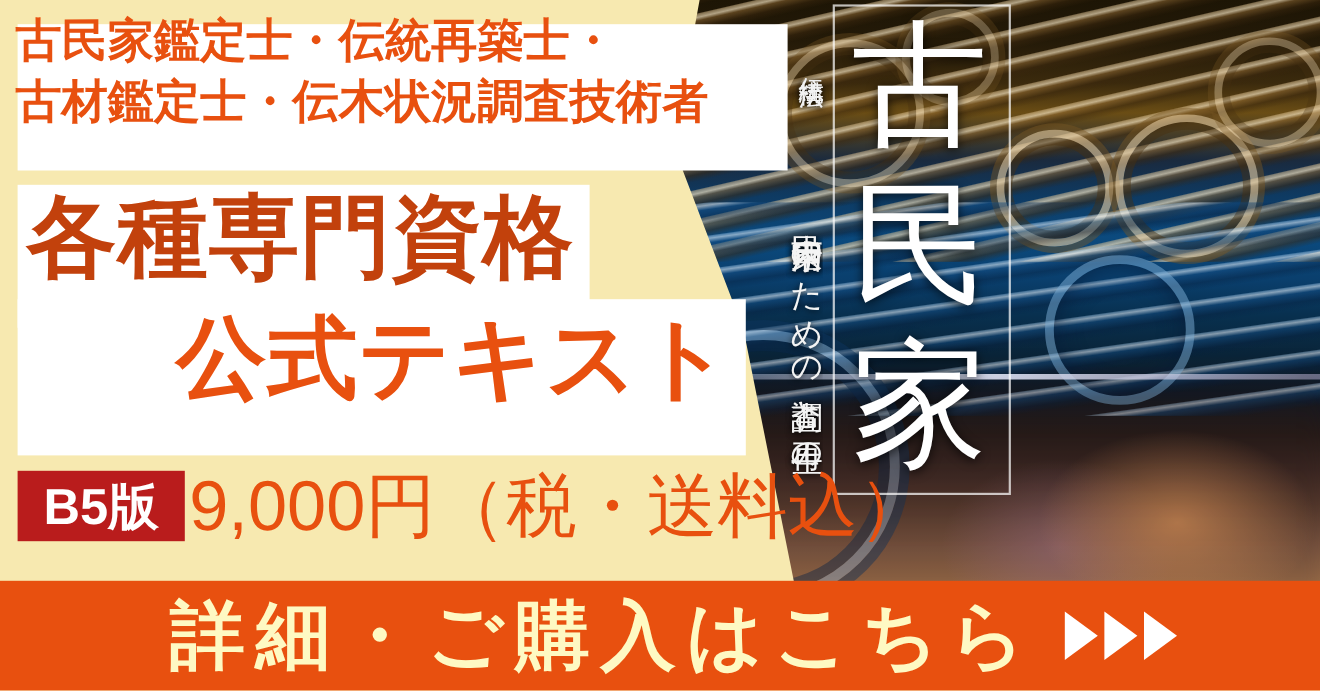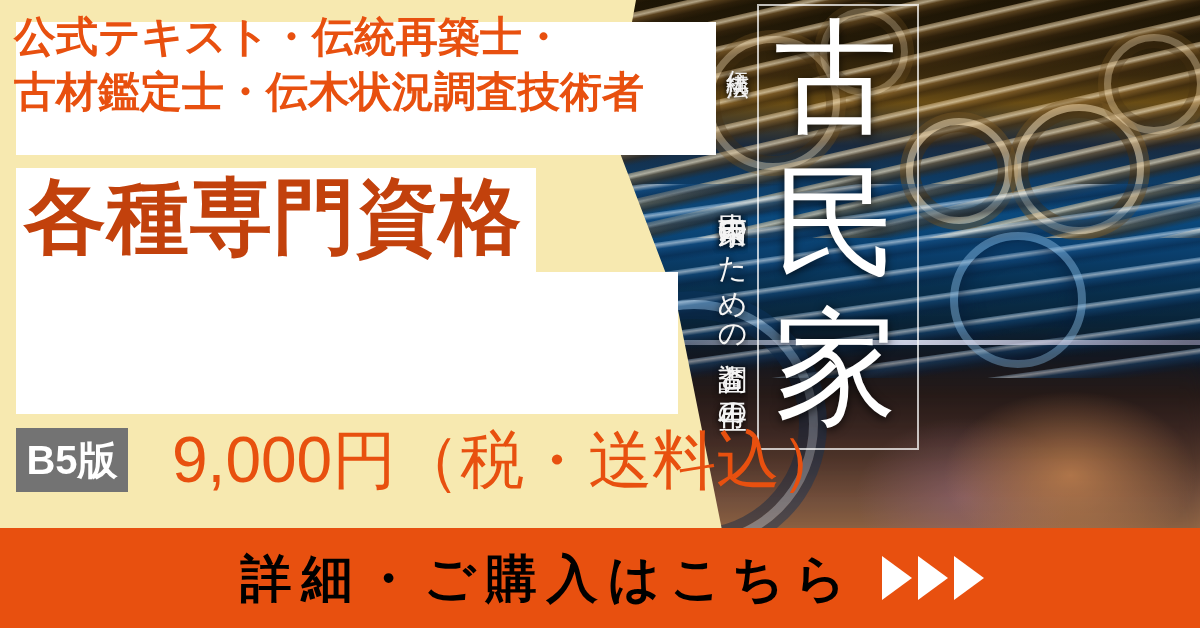--- a/index.html
+++ b/index.html
@@ -161,40 +161,40 @@
     letter-spacing:1px;white-space:nowrap;
   }
   .head-line2{
     position:absolute;left:160px;top:286px;
     color:#e8500f;font-weight:bold;font-size:82px;line-height:1;
     letter-spacing:1px;white-space:nowrap;
   }
 
   
   .size-badge{
-    position:absolute;left:16px;top:428px;width:112px;height:64px;
-    background:#737373;color:#ffffff;
+    position:absolute;left:16px;top:428px;width:152px;height:64px;
+    background:#b91c1c;color:#ffffff;
     display:flex;align-items:center;justify-content:center;
-    font-weight:bold;font-size:40px;letter-spacing:0px;line-height:1;
+    font-weight:bold;font-size:46px;letter-spacing:0px;line-height:1;
   }
   .price-text{
     position:absolute;left:172px;top:430px;
     color:#e8500f;font-size:64px;line-height:60px;
     letter-spacing:0px;white-space:nowrap;font-weight:normal;
   }
 
   
   .cta-bar{
     position:absolute;left:0;bottom:0;width:1200px;height:100px;
     background:#e8500f;
     display:flex;align-items:center;justify-content:center;
   }
   .cta-inner{display:flex;align-items:center;gap:26px;}
   .cta-text{
-    color:#000000;font-weight:bold;font-size:51px;line-height:1;
+    color:#fef9c3;font-weight:bold;font-size:68px;line-height:1;
     letter-spacing:10px;white-space:nowrap;margin-left:25px;
   }
   .cta-arrows{display:flex;align-items:center;gap:6px;}
   .arrow{
     width:0;height:0;
     border-top:22px solid transparent;
     border-bottom:22px solid transparent;
     border-left:30px solid #ffffff;
   }
 </style>
@@ -225,26 +225,27 @@
   <div class="cover-frame"></div>
   <div class="cover-title">
     <span>古</span>
     <span>民</span>
     <span>家</span>
   </div>
 
   <div class="cream-slab"></div>
 
   <div class="card-quals"></div>
-  <div class="quals-text">公式テキスト・伝統再築士・
+  <div class="quals-text">古民家鑑定士・伝統再築士・
 古材鑑定士・伝木状況調査技術者</div>
 
   <div class="card-head-top"></div>
   <div class="card-head-bot"></div>
   <div class="head-line1">各種専門資格</div>
+  <div class="head-line2">公式テキスト</div>
 
   <div class="size-badge">B5版</div>
   <div class="price-text">9,000円（税・送料込）</div>
 
   <div class="cta-bar">
     <div class="cta-inner">
       <span class="cta-text">詳細・ご購入はこちら</span>
       <span class="cta-arrows">
         <span class="arrow"></span>
         <span class="arrow"></span>

